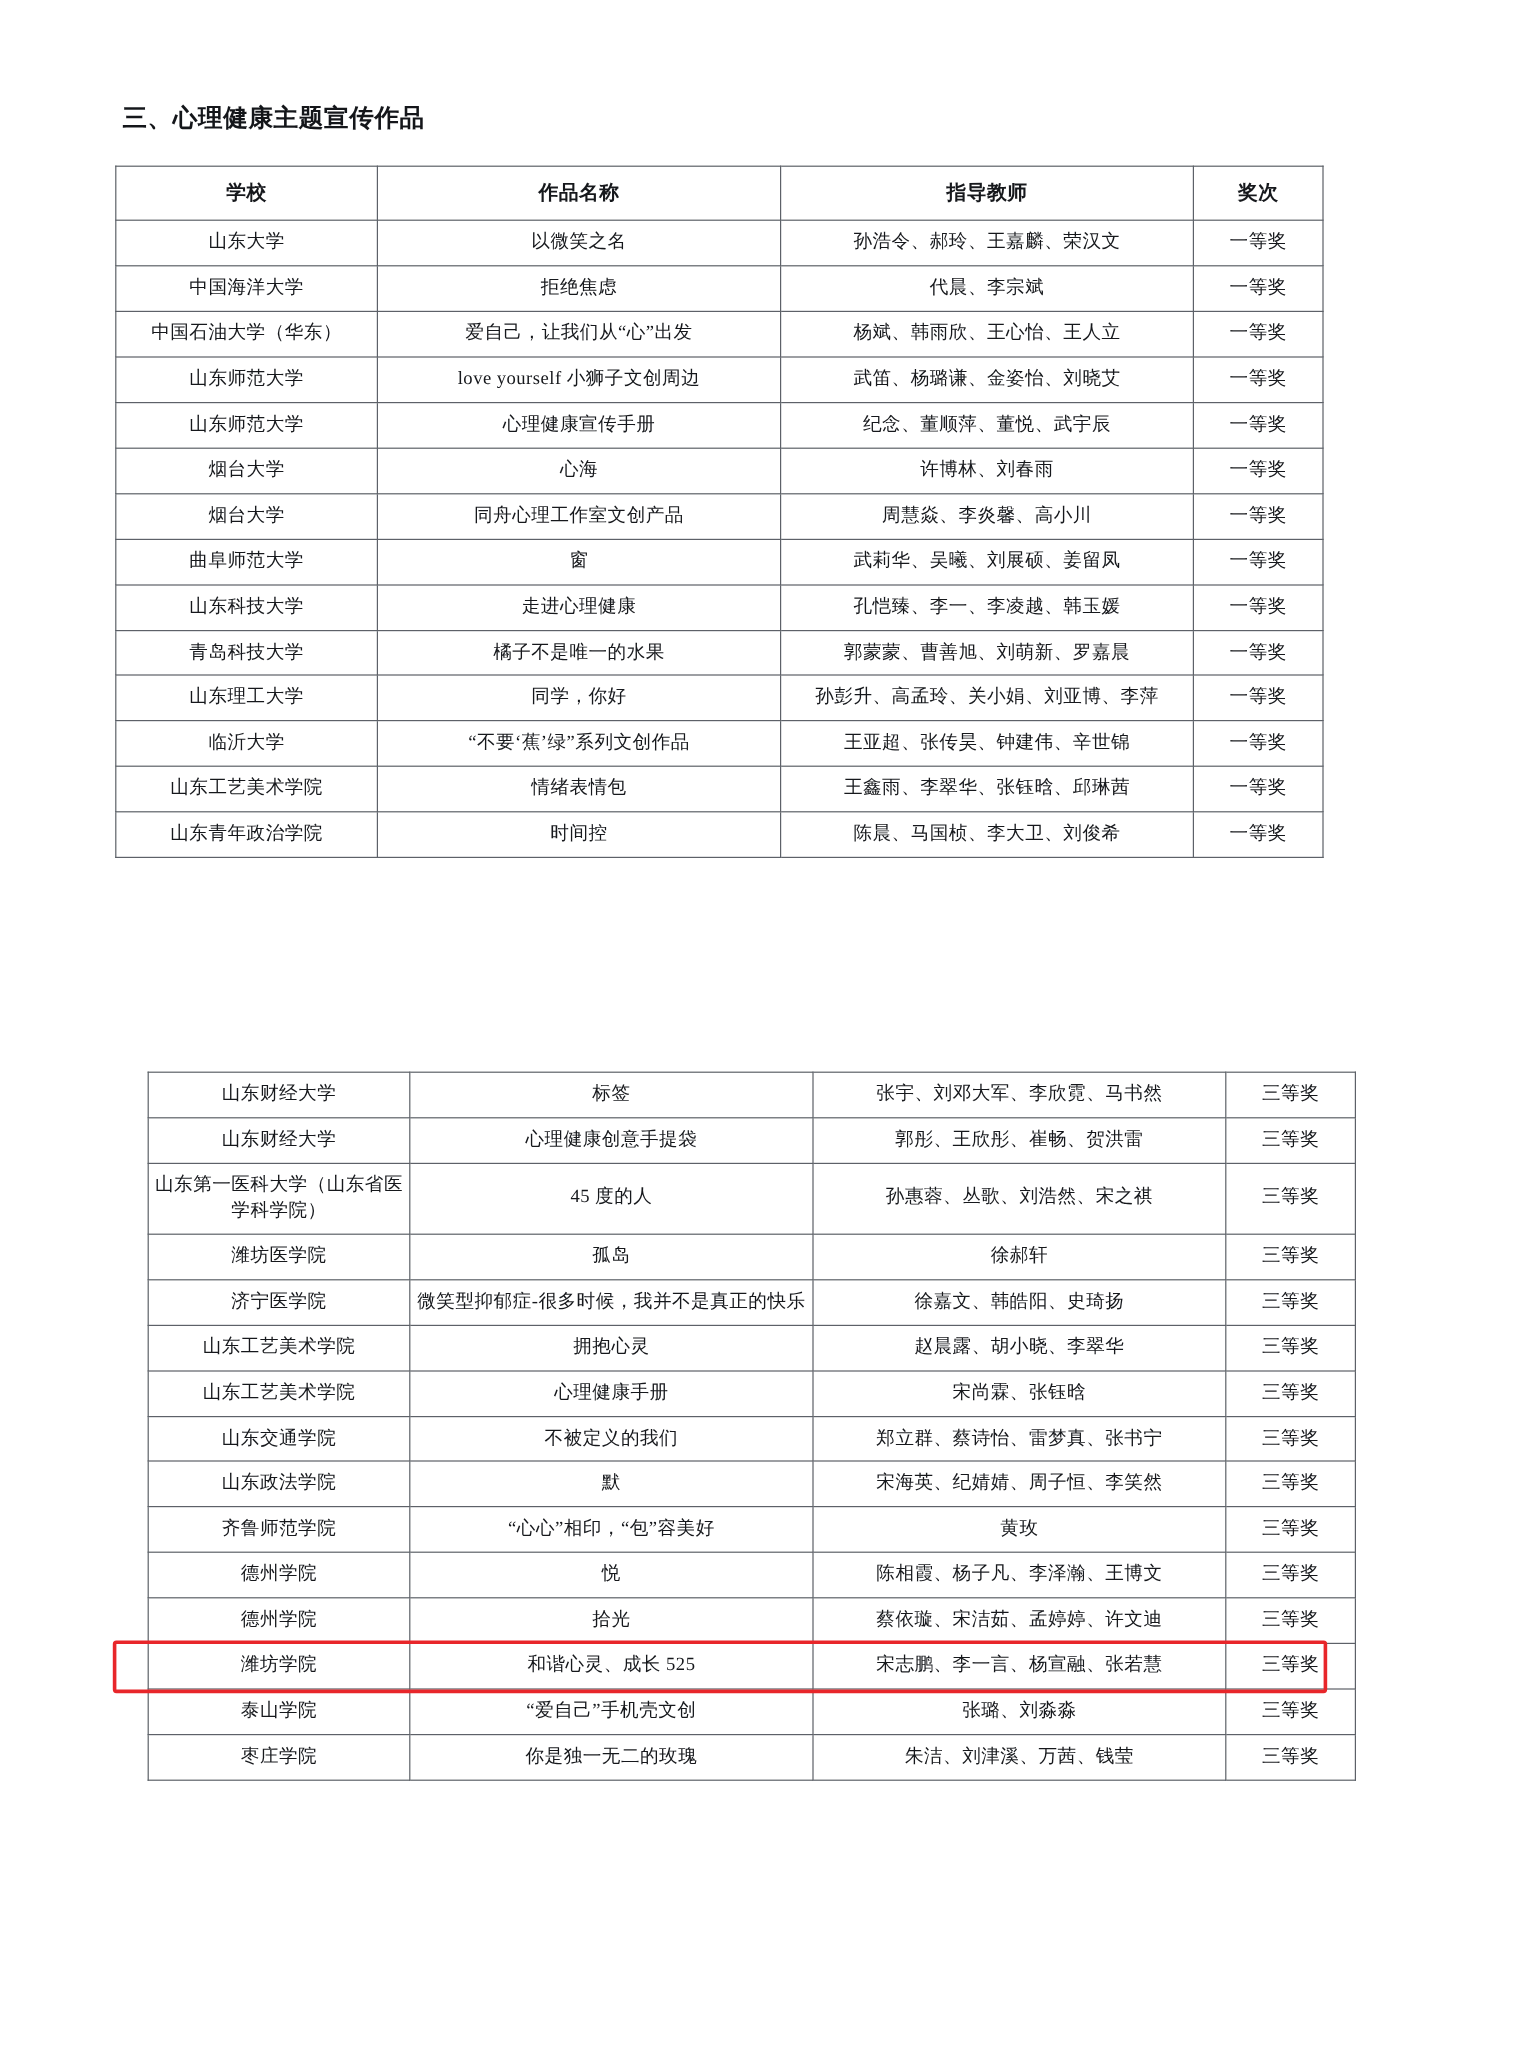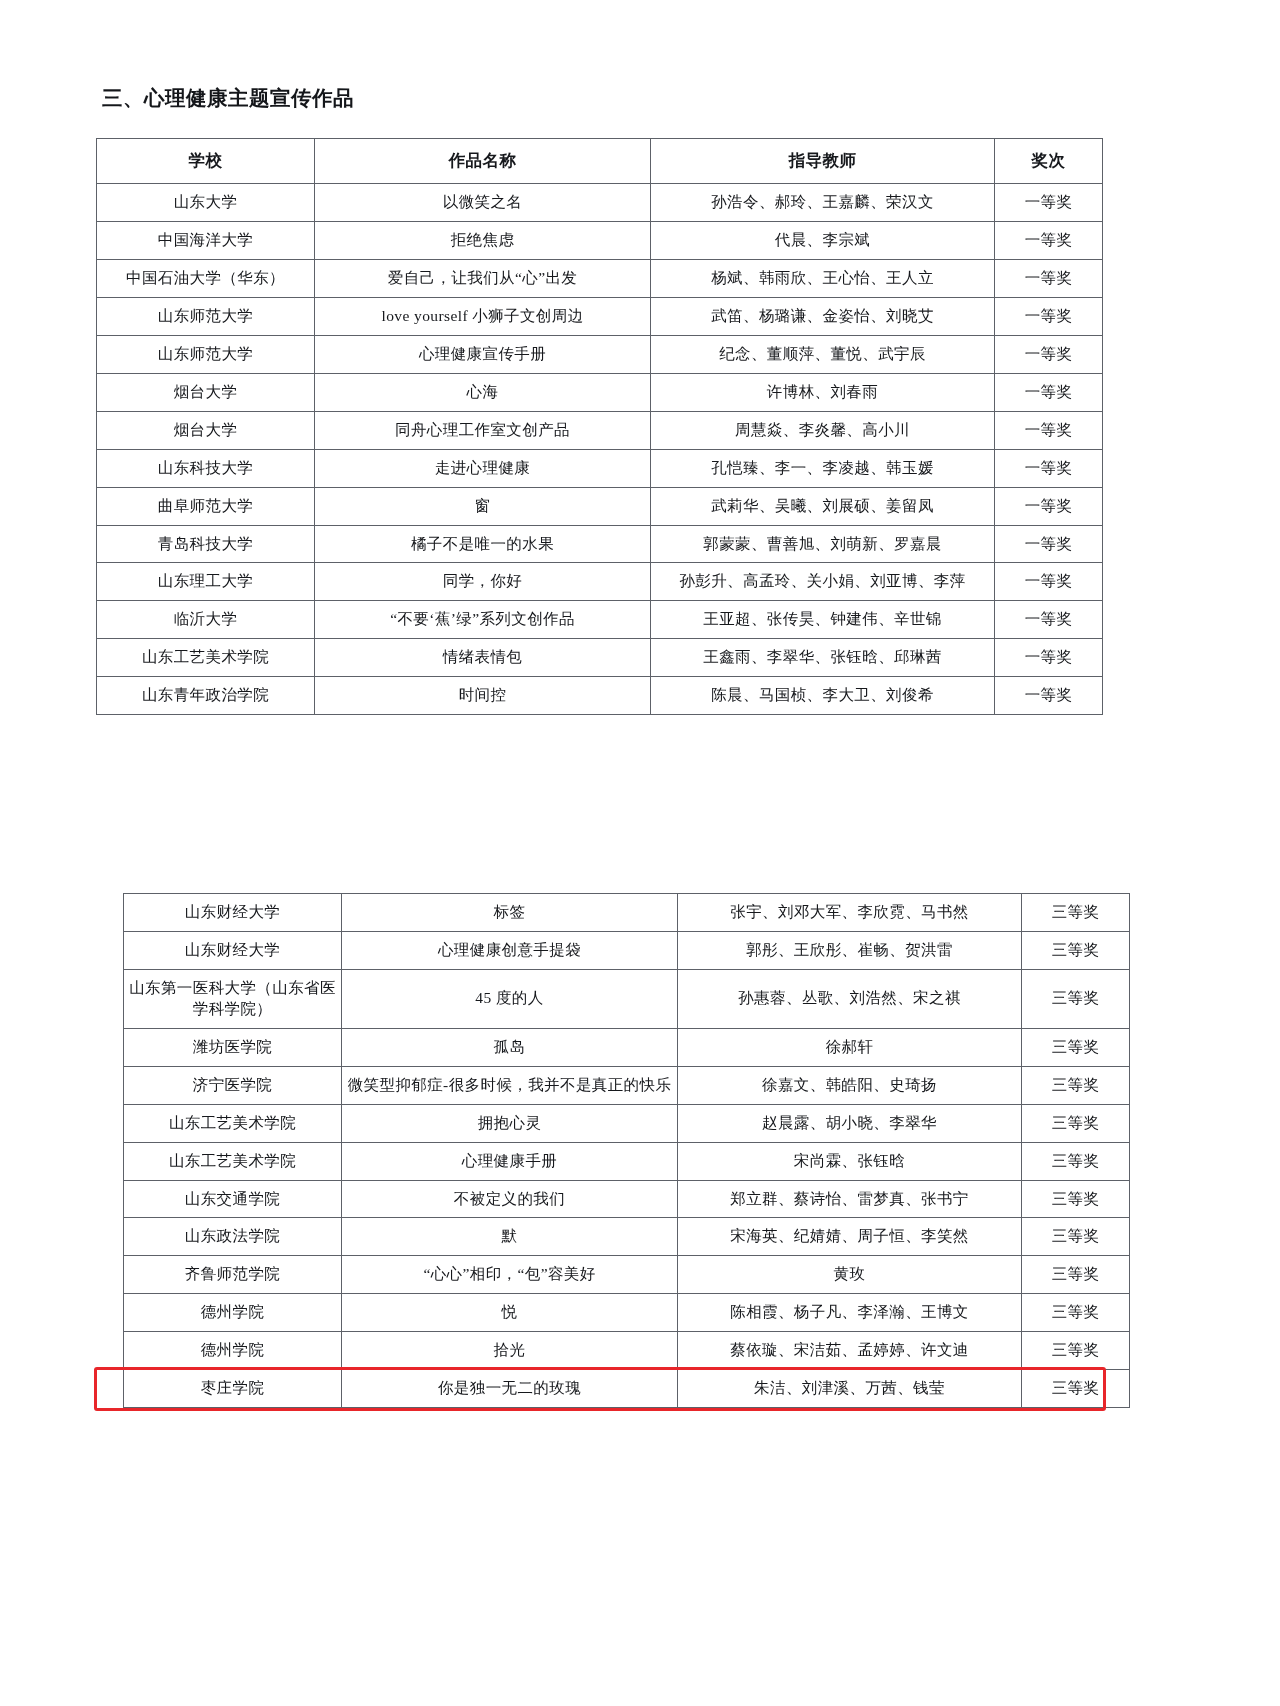--- a/index.html
+++ b/index.html
@@ -127,29 +127,29 @@
           <td>许博林、刘春雨</td>
           <td>一等奖</td>
         </tr>
         <tr>
           <td>烟台大学</td>
           <td>同舟心理工作室文创产品</td>
           <td>周慧焱、李炎馨、高小川</td>
           <td>一等奖</td>
         </tr>
         <tr>
+          <td>曲阜师范大学</td>
+          <td>窗</td>
+          <td>武莉华、吴曦、刘展硕、姜留凤</td>
+          <td>一等奖</td>
+        </tr>
+        <tr>
           <td>山东科技大学</td>
           <td>走进心理健康</td>
           <td>孔恺臻、李一、李凌越、韩玉媛</td>
-          <td>一等奖</td>
-        </tr>
-        <tr>
-          <td>曲阜师范大学</td>
-          <td>窗</td>
-          <td>武莉华、吴曦、刘展硕、姜留凤</td>
           <td>一等奖</td>
         </tr>
         <tr>
           <td>青岛科技大学</td>
           <td>橘子不是唯一的水果</td>
           <td>郭蒙蒙、曹善旭、刘萌新、罗嘉晨</td>
           <td>一等奖</td>
         </tr>
         <tr>
           <td>山东理工大学</td>
@@ -255,20 +255,32 @@
             <td>陈相霞、杨子凡、李泽瀚、王博文</td>
             <td>三等奖</td>
           </tr>
           <tr>
             <td>德州学院</td>
             <td>拾光</td>
             <td>蔡依璇、宋洁茹、孟婷婷、许文迪</td>
             <td>三等奖</td>
           </tr>
           <tr>
+            <td>潍坊学院</td>
+            <td>和谐心灵、成长 525</td>
+            <td>宋志鹏、李一言、杨宣融、张若慧</td>
+            <td>三等奖</td>
+          </tr>
+          <tr>
+            <td>泰山学院</td>
+            <td>“爱自己”手机壳文创</td>
+            <td>张璐、刘淼淼</td>
+            <td>三等奖</td>
+          </tr>
+          <tr>
             <td>枣庄学院</td>
             <td>你是独一无二的玫瑰</td>
             <td>朱洁、刘津溪、万茜、钱莹</td>
             <td>三等奖</td>
           </tr>
         </tbody>
     </table>
     <div class="highlight-box" id="highlight-box" style="left: -2.5px; top: 473.484px; width: 1012px; height: 43.9219px; border-color: rgb(232, 38, 42);"></div>
   </div>
 

